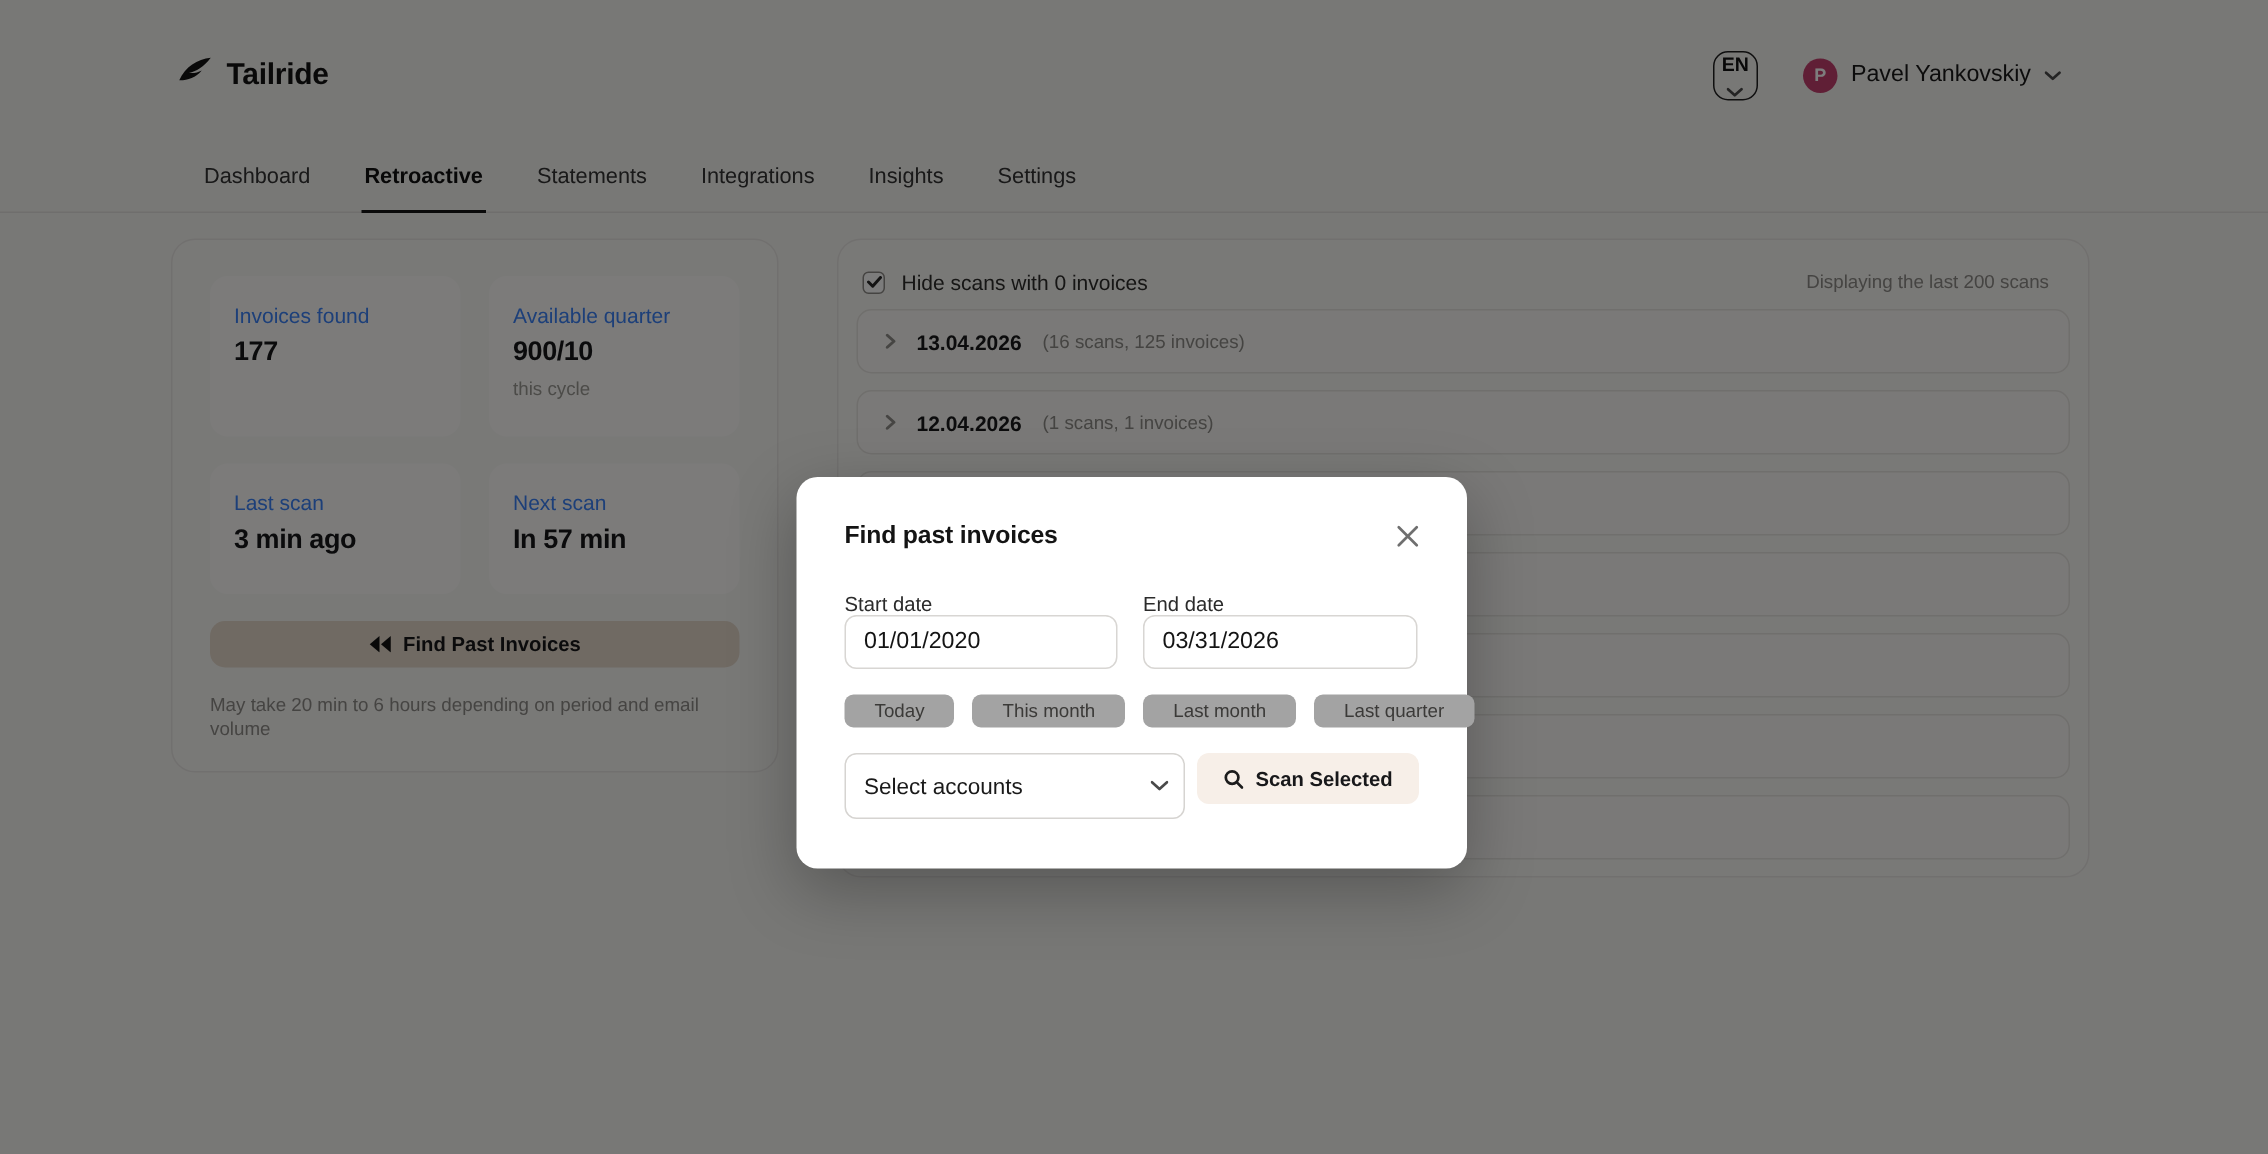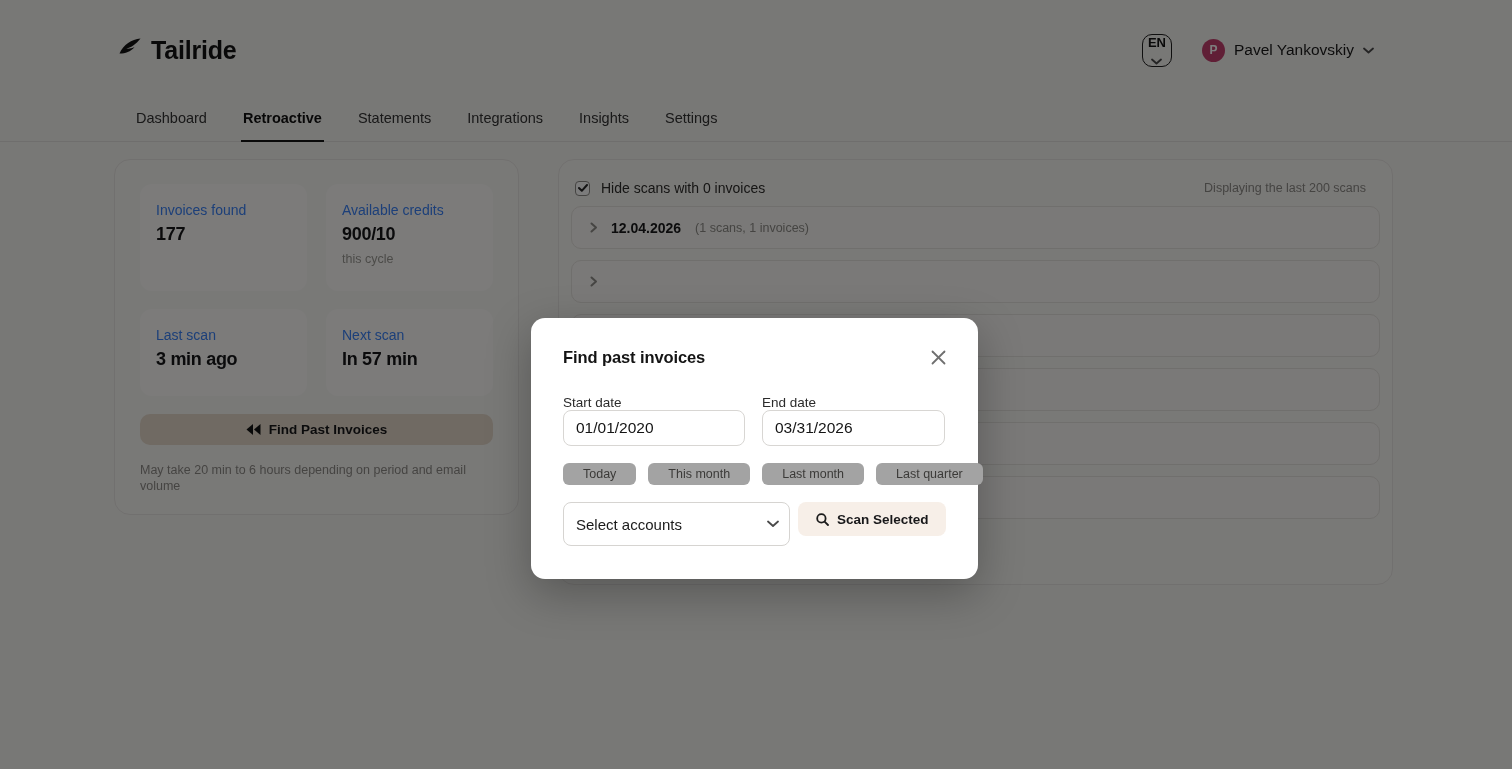--- a/index.html
+++ b/index.html
@@ -12,21 +12,21 @@
   }
 
   
   .header {
     height:100px;
     display:flex; align-items:center; justify-content:space-between;
     padding:0 138px 0 117px;
   }
   .brand { display:flex; align-items:center; gap:8px; }
   .brand svg { width:26px; height:22px; fill:#141414; }
-  .brand-name { font-size:25px; font-weight:700; letter-spacing:-0.2px; color:#141414; }
+  .brand-name { font-size:20px; font-weight:700; letter-spacing:-0.2px; color:#141414; }
   .header-right { display:flex; align-items:center; gap:30px; }
   .lang-pill {
     display:flex; align-items:center; gap:8px;
     border:1.5px solid #1f1f1f; border-radius:10px;
     height:33px; padding:0 5px;
     font-size:13px; font-weight:700; color:#141414;
     background:transparent; cursor:pointer;flex-direction:column;
   }
   .user { display:flex; align-items:center; gap:9px; cursor:pointer; }
   .avatar {
@@ -197,21 +197,21 @@
 
 <div class="content">
 
   <div class="stats-panel">
     <div class="stats-grid">
       <div class="stat-tile tall">
         <div class="stat-label">Invoices found</div>
         <div class="stat-value">177</div>
       </div>
       <div class="stat-tile tall">
-        <div class="stat-label">Available credits</div>
+        <div class="stat-label">Available quarter</div>
         <div class="stat-value">900/10</div>
         <div class="stat-sub">this cycle</div>
       </div>
       <div class="stat-tile short">
         <div class="stat-label">Last scan</div>
         <div class="stat-value">3 min ago</div>
       </div>
       <div class="stat-tile short">
         <div class="stat-label">Next scan</div>
         <div class="stat-value">In 57 min</div>
@@ -237,20 +237,27 @@
         </span>
         <span class="hide-label">Hide scans with 0 invoices</span>
       </div>
       <span class="displaying">Displaying the last 200 scans</span>
     </div>
 
     <div class="scan-row">
       <svg class="row-chev" viewBox="0 0 11 11">
           <polyline points="3.5,1.5 8,5.5 3.5,9.5"></polyline>
         </svg>
+      <span class="scan-date">13.04.2026</span>
+      <span class="scan-meta">(16 scans, 125 invoices)</span>
+    </div>
+    <div class="scan-row">
+      <svg class="row-chev" viewBox="0 0 11 11">
+          <polyline points="3.5,1.5 8,5.5 3.5,9.5"></polyline>
+        </svg>
       <span class="scan-date">12.04.2026</span>
       <span class="scan-meta">(1 scans, 1 invoices)</span>
     </div>
     <div class="scan-row">
       <svg class="row-chev" viewBox="0 0 11 11">
           <polyline points="3.5,1.5 8,5.5 3.5,9.5"></polyline>
         </svg>
       <span class="scan-date"></span>
       <span class="scan-meta"></span>
     </div>

